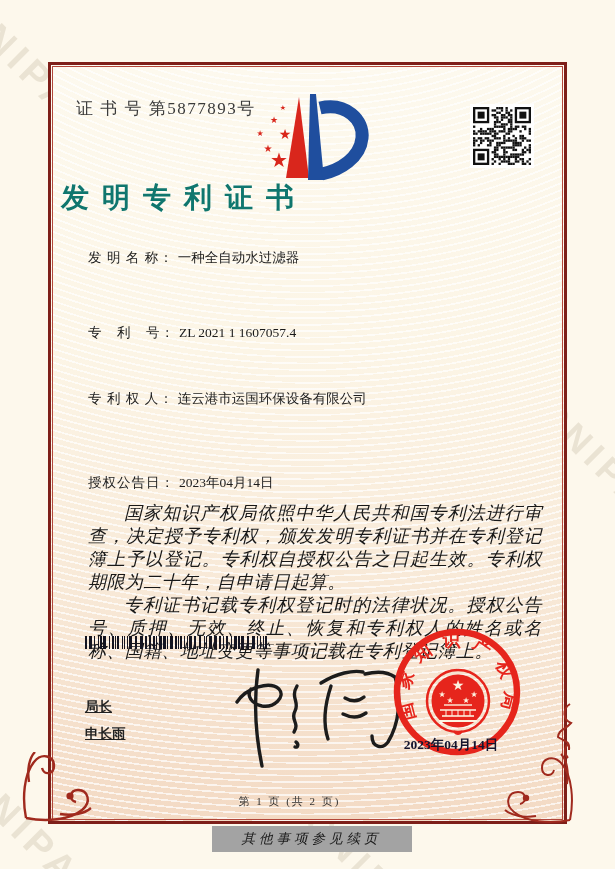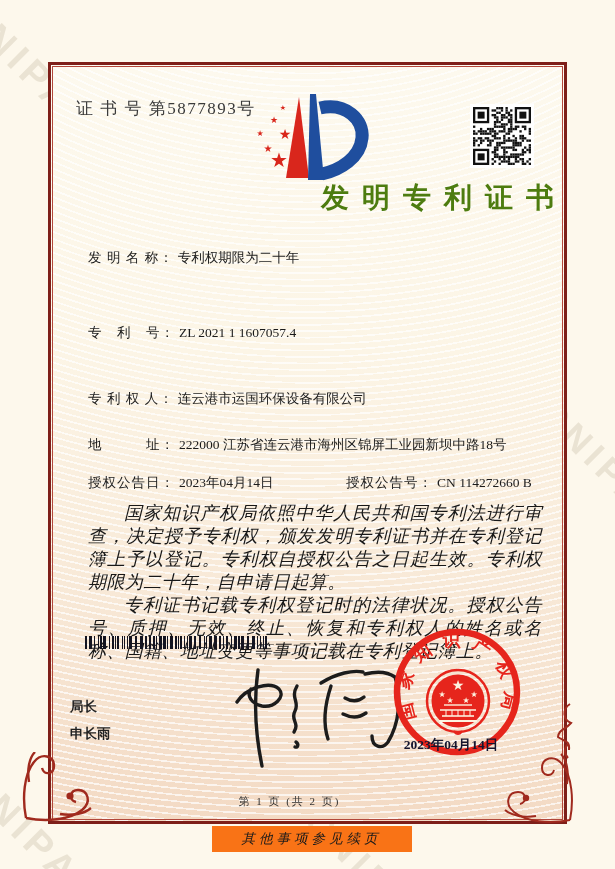--- a/index.html
+++ b/index.html
@@ -16,40 +16,40 @@
          box-sizing:border-box;z-index:2;
          background:
            repeating-radial-gradient(140% 90% at 50% -55%, rgba(255,255,255,0.0) 0 5px, rgba(255,255,255,0.7) 5px 6.8px),
            linear-gradient(180deg,#fdf9ee 0%,#fcf5e6 38%,#f9ecdb 62%,#f5e0cc 88%,#f3dac4 100%);}
   .frame-line{position:absolute;inset:1px;border:1px solid #b2473a;pointer-events:none;}
 
   .abs{position:absolute;z-index:3;}
 
   .cert-number{left:76px;top:97px;font-size:17px;letter-spacing:1.5px;color:#3b3b3b;}
 
-  .title{left:48px;top:179px;width:519px;text-align:right;font-size:28px;font-weight:bold;
-         letter-spacing:13px;text-indent:13px;color:#4d7c0f;}
+  .title{left:48px;top:179px;width:519px;text-align:left;font-size:28px;font-weight:bold;
+         letter-spacing:13px;text-indent:13px;color:#0f766e;}
 
   .field-row{left:88px;font-size:13.5px;color:#1b1b1b;white-space:nowrap;}
   .field-row .lbl{letter-spacing:1px;}
   .field-row .val{margin-left:4px;}
   .pair2{position:absolute;left:258px;top:0;white-space:nowrap;}
 
   .paras{left:88px;top:502px;width:454px;font-size:18px;line-height:23px;color:#181818;
          font-style:italic;letter-spacing:0.4px;text-align:justify;}
   .paras p{margin:0;text-indent:2em;}
 
-  .signer{left:70px;top:693px;font-family:"Liberation Sans","DejaVu Sans",sans-serif;
-          font-size:13.5px;font-weight:bold;color:#222;line-height:27px;}
+  .signer{left:85px;top:693px;font-family:"Liberation Sans","DejaVu Sans",sans-serif;
+          font-size:13.5px;font-weight:bold;color:#222;line-height:27px;text-decoration:underline;}
 
   .page-info{left:48px;top:794px;width:483px;text-align:center;font-size:11px;
              letter-spacing:2px;color:#333;}
 
   .cont-note{left:48px;top:826px;width:519px;text-align:center;z-index:4;}
-  .cont-note span{display:inline-block;background:#f97316;padding:4px 30px;font-size:13.5px;
+  .cont-note span{display:inline-block;background:#a3a3a3;padding:4px 30px;font-size:13.5px;
                   letter-spacing:4px;color:#1b1b1b;font-style:italic;margin-left:8px;}
 
   svg{display:block;}
   .seal-wrap{left:384px;top:622px;z-index:5;}
   .sig-wrap{left:225px;top:656px;z-index:4;}
   .orn-br{left:474px;top:700px;z-index:6;}
   .orn-bl{left:22px;top:752px;z-index:6;transform:scaleX(-1);}
 </style>
 </head>
 <body>
@@ -313,36 +313,30 @@
         <rect x="20" y="2" width="3" height="3" fill="#111"></rect>
         <rect x="0" y="18" width="7" height="7" fill="#111"></rect>
         <rect x="1" y="19" width="5" height="5" fill="#fff"></rect>
         <rect x="2" y="20" width="3" height="3" fill="#111"></rect>
       </svg>
   </div>
 
   <div class="abs title">发明专利证书</div>
 
   <div class="abs field-row" style="top:249px;">
-    <span class="lbl">发 明 名 称：</span><span class="val">专利权期限为二十年</span>
+    <span class="lbl">发 明 名 称：</span><span class="val">一种全自动水过滤器</span>
   </div>
   <div class="abs field-row" style="top:324px;">
     <span class="lbl">专　利　号：</span><span class="val">ZL 2021 1 1607057.4</span>
   </div>
   <div class="abs field-row" style="top:390px;">
     <span class="lbl">专 利 权 人：</span><span class="val">连云港市运国环保设备有限公司</span>
   </div>
-  <div class="abs field-row" style="top:436px;">
-    <span class="lbl">地　　　址：</span><span class="val">222000 江苏省连云港市海州区锦屏工业园新坝中路18号</span>
-  </div>
   <div class="abs field-row" style="top:474px;width:454px;">
     <span class="lbl">授权公告日：</span><span class="val">2023年04月14日</span>
-    <span class="pair2">
-      <span class="lbl">授权公告号：</span><span class="val">CN 114272660 B</span>
-    </span>
   </div>
 
   <div class="abs paras">
     <p>国家知识产权局依照中华人民共和国专利法进行审查，决定授予专利权，颁发发明专利证书并在专利登记簿上予以登记。专利权自授权公告之日起生效。专利权期限为二十年，自申请日起算。</p>
     <p>专利证书记载专利权登记时的法律状况。授权公告号、质押、无效、终止、恢复和专利权人的姓名或名称、国籍、地址变更等事项记载在专利登记簿上。</p>
   </div>
 
   <div class="abs" style="left:85px;top:636px;">
     <svg id="barcode-svg" width="183" height="13" viewBox="0 0 183 13">
         <rect x="0" y="0" width="2" height="13" fill="#141420"></rect>

